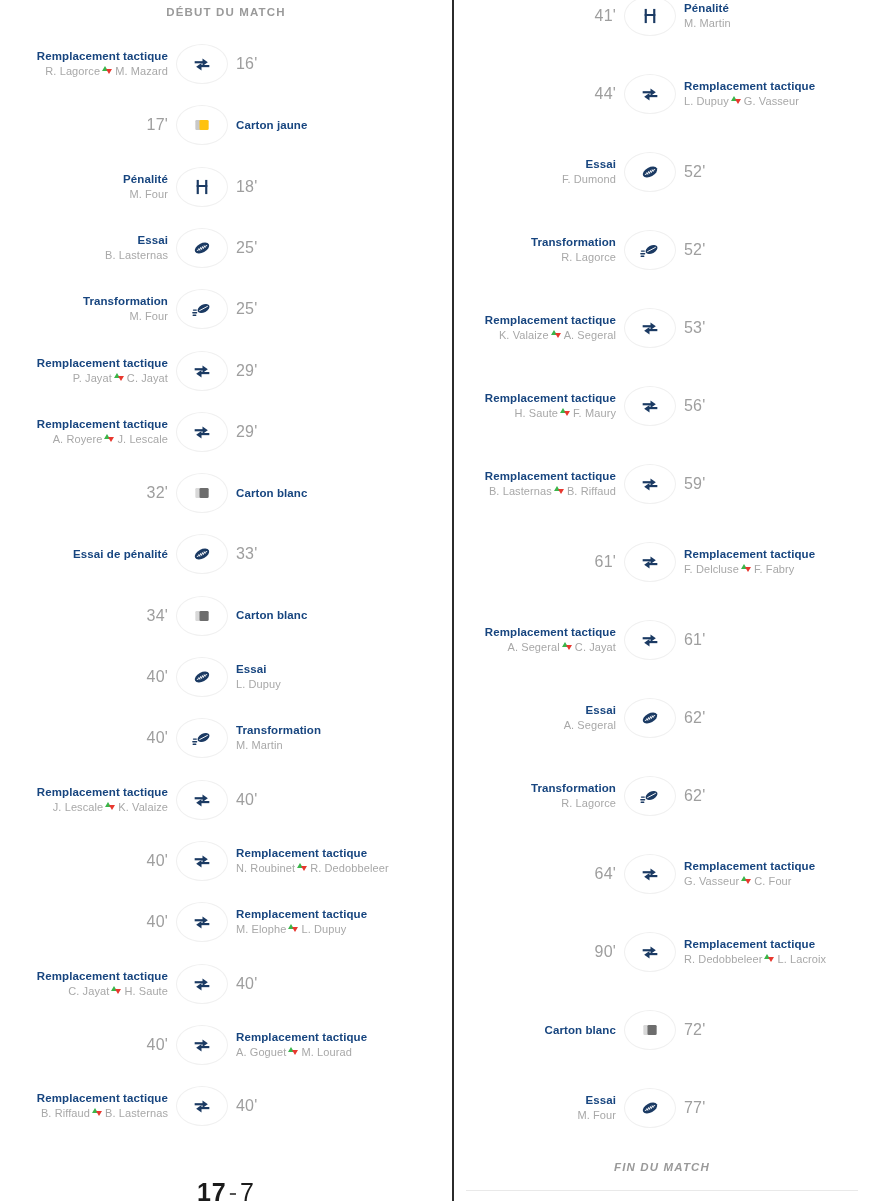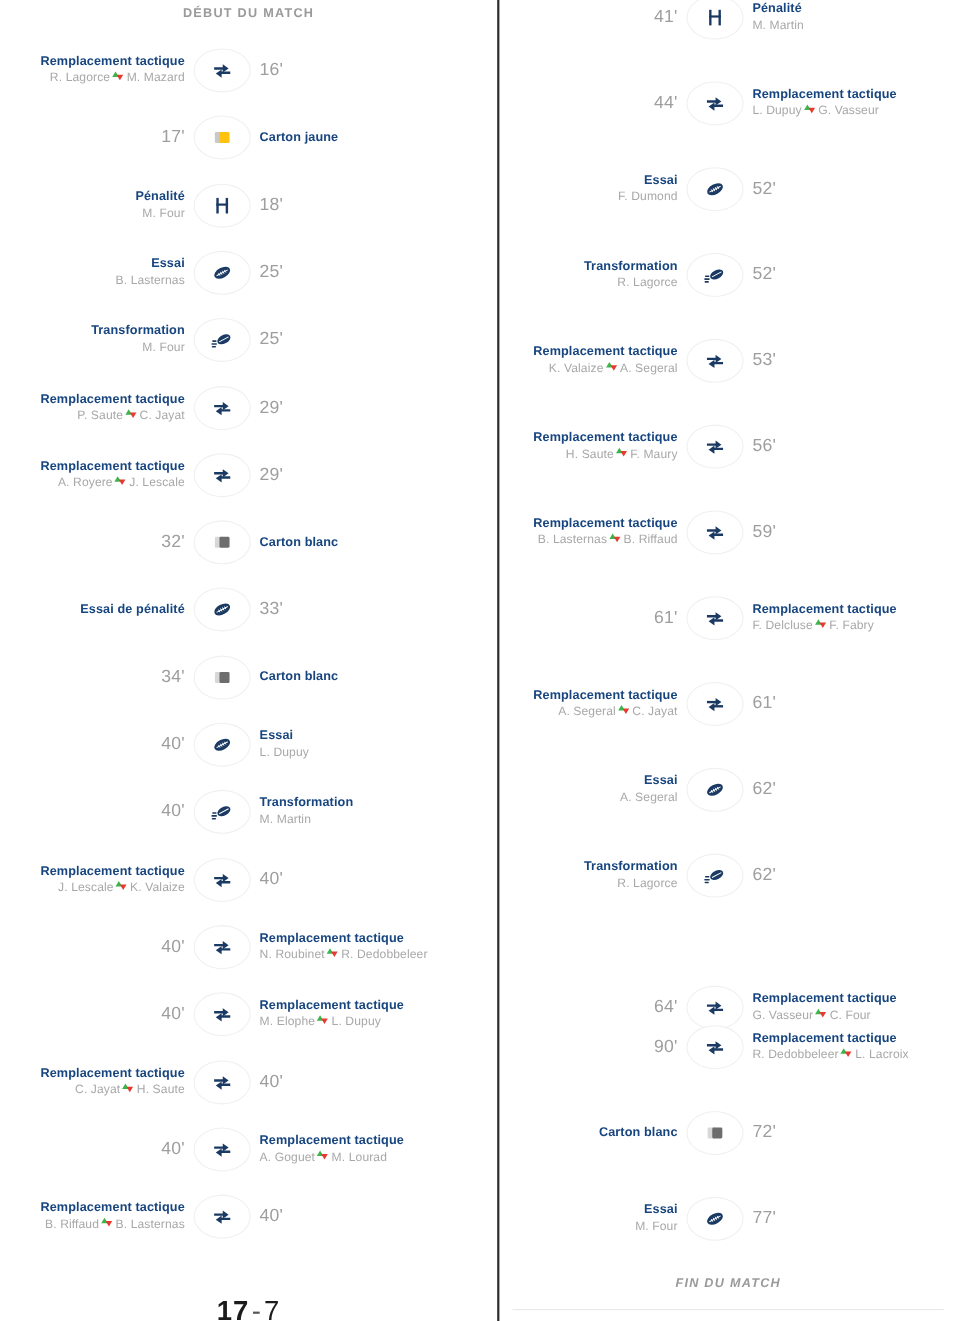--- a/index.html
+++ b/index.html
@@ -233,21 +233,21 @@
               </svg>
             </span>
           </div>
           <div class="side side-right">
             <span class="ev-min">25'</span>
           </div>
         </div>
         <div class="row" style="top:342.5px">
           <div class="side side-left">
             <div class="ev-title">Remplacement tactique</div>
-            <div class="ev-sub"><span>P. Saute</span><span class="swapmark"><span class="a1"></span><span class="a2"></span></span><span>C. Jayat</span></div>
+            <div class="ev-sub"><span>P. Jayat</span><span class="swapmark"><span class="a1"></span><span class="a2"></span></span><span>C. Jayat</span></div>
           </div>
           <div class="bubble">
             <span class="icon-wrap">
               <svg width="20" height="20" viewBox="0 0 24 24" aria-hidden="true">
                 <path fill="#1b3a63" d="M3.2 8.6h11.0v2.6H3.2z"></path>
                 <path fill="#1b3a63" d="M12.6 5.4l6.4 4.5-6.4 4.5z"></path>
                 <path fill="#1b3a63" d="M9.8 13.2h11.0v2.6H9.8z"></path>
                 <path fill="#1b3a63" d="M11.4 19.9l-6.4-4.5 6.4-4.5z"></path>
               </svg>
             </span>
@@ -695,21 +695,21 @@
                   <path d="M9.1 12.4h11.4" stroke="#ffffff" stroke-width="1"></path>
                 </g>
                 <path d="M2.2 17.4h4.4M3.0 14.3h3.2M2.6 20.4h3.0" stroke="#1b3a63" stroke-width="1.7" stroke-linecap="round"></path>
               </svg>
             </span>
           </div>
           <div class="side side-right">
             <span class="ev-min">62'</span>
           </div>
         </div>
-        <div class="row" style="top:888px">
+        <div class="row" style="top:846px">
           <div class="side side-left">
             <span class="ev-min">64'</span>
           </div>
           <div class="bubble">
             <span class="icon-wrap">
               <svg width="20" height="20" viewBox="0 0 24 24" aria-hidden="true">
                 <path fill="#1b3a63" d="M3.2 8.6h11.0v2.6H3.2z"></path>
                 <path fill="#1b3a63" d="M12.6 5.4l6.4 4.5-6.4 4.5z"></path>
                 <path fill="#1b3a63" d="M9.8 13.2h11.0v2.6H9.8z"></path>
                 <path fill="#1b3a63" d="M11.4 19.9l-6.4-4.5 6.4-4.5z"></path>

